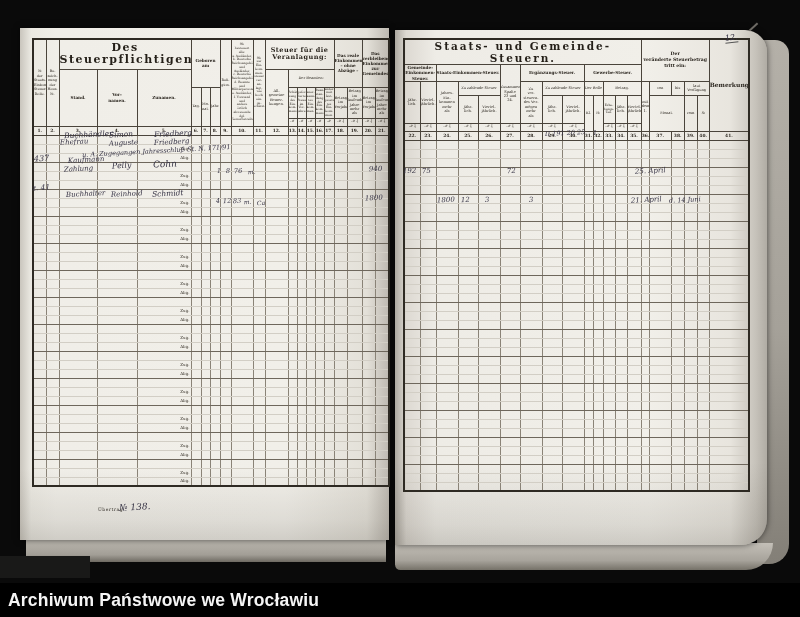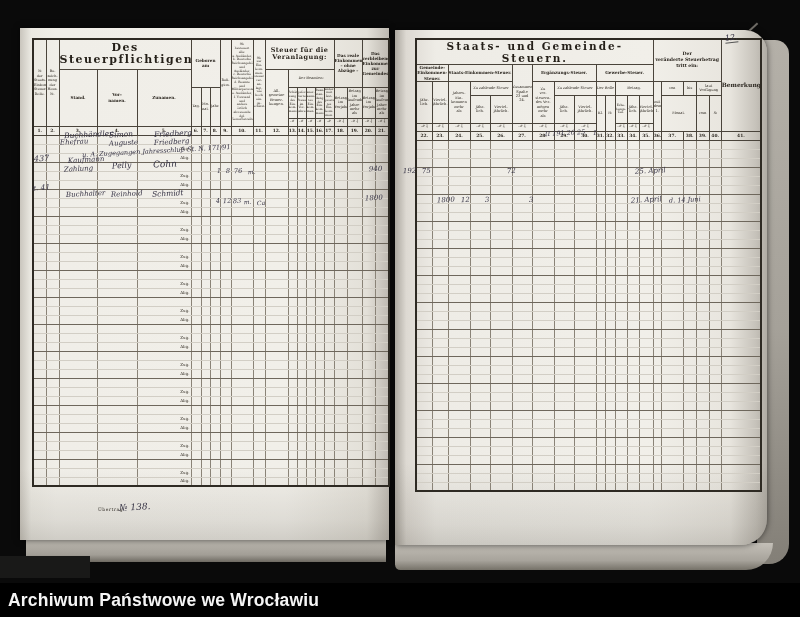--- a/index.html
+++ b/index.html
@@ -24,21 +24,21 @@
     background:linear-gradient(180deg,#c0bcb4 0,#a29e96 70%,#6e6a62 100%);}
   .stack-bottom-right{left:395px;top:543px;width:378px;height:27px;border-radius:0 0 30px 6px;
     background:linear-gradient(180deg,#c4c0b8 0,#a7a39b 65%,#767269 100%);}
   .stack-bottom-far{left:0px;top:556px;width:90px;height:22px;background:#191918;}
   .tear{position:absolute;left:748px;top:26px;width:11px;height:2px;background:#6d6a64;
         transform:rotate(-42deg);z-index:3;}
   
   table.sheet{position:absolute;border-collapse:collapse;table-layout:fixed;
     border:2px solid #2e2a23;}
   #tblL{left:12px;top:10px;width:356px;}
-  #tblR{left:20px;top:8px;width:345px;}
+  #tblR{left:8px;top:8px;width:345px;}
   .ht{border:1px solid #4a443b;text-align:center;vertical-align:middle;color:#241f18;
       white-space:pre-line;padding:0;overflow:hidden;line-height:1.15;}
   .secT{font-size:11px;font-weight:bold;letter-spacing:1.5px;}
   .secN{font-size:6.5px;font-weight:bold;letter-spacing:.5px;}
   .secS{font-size:4.2px;font-weight:bold;line-height:1.2;}
   .grp{font-size:4.2px;font-weight:bold;line-height:1.25;}
   .sub{font-size:3.6px;line-height:1.25;}
   .vtx{font-size:3.4px;line-height:1.3;}
   .dense{font-size:3px;line-height:1.25;letter-spacing:0;}
   .mk{font-size:3.4px;color:#3a352c;}

